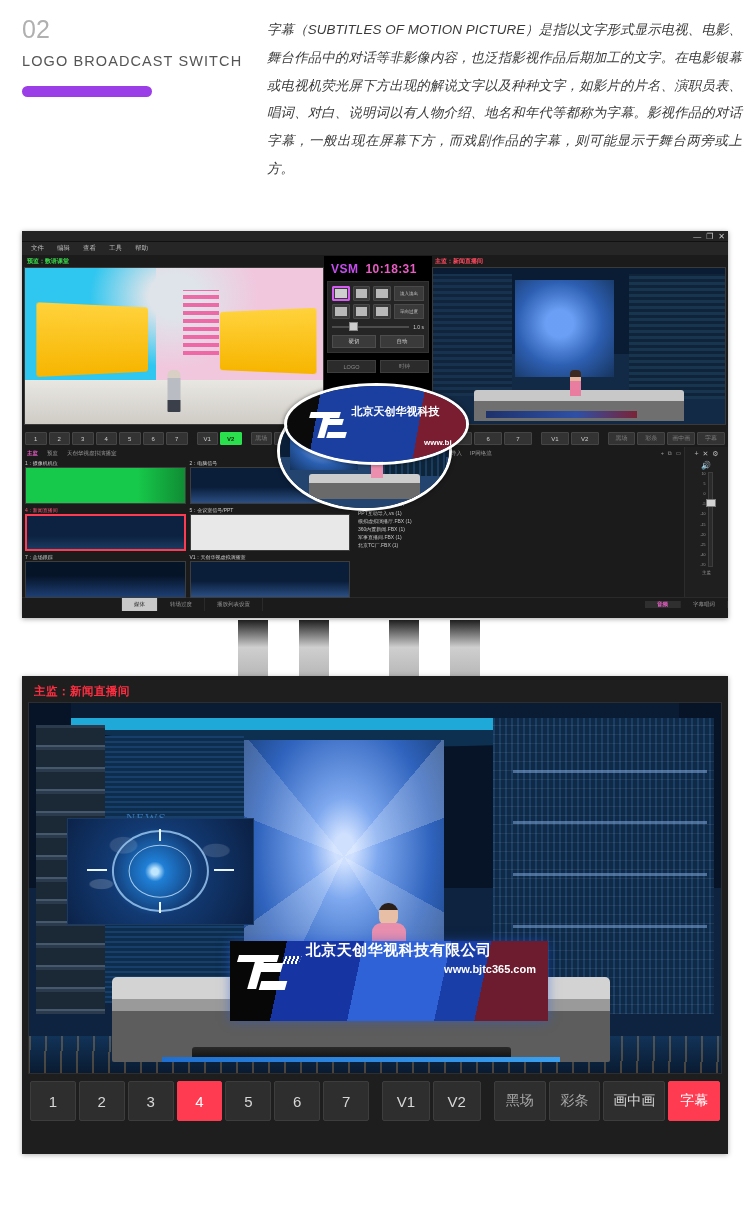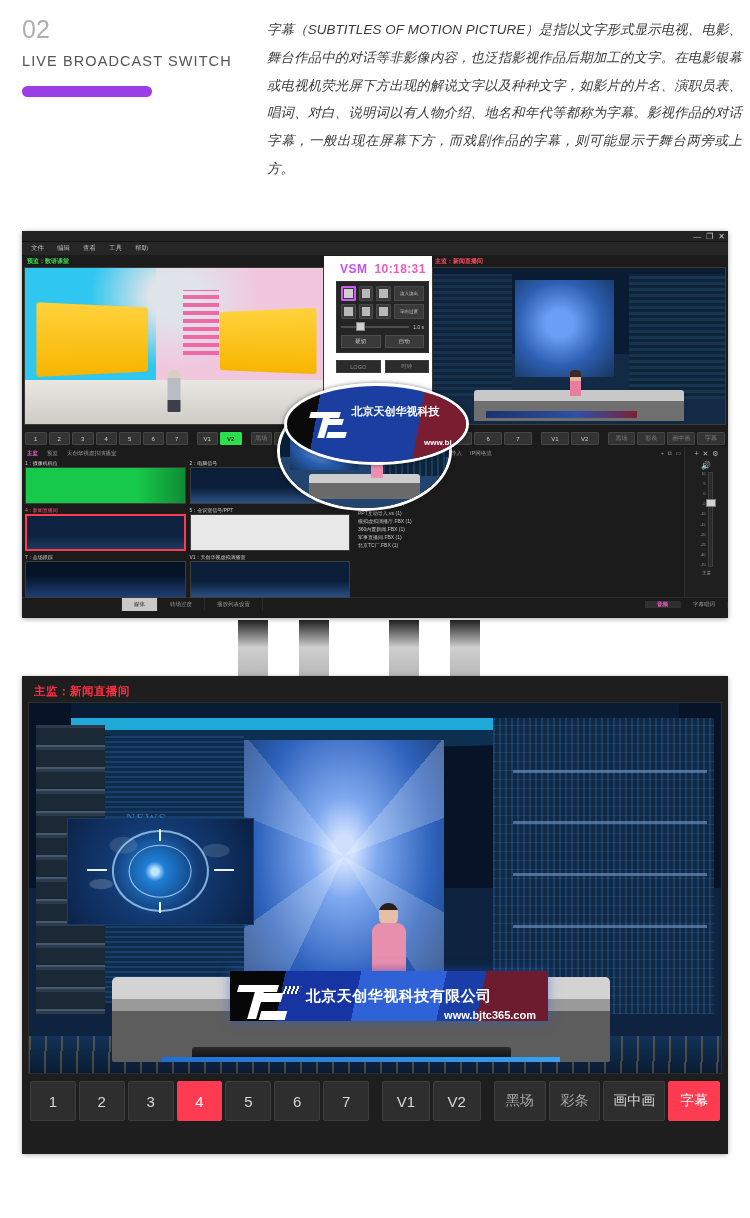--- a/index.html
+++ b/index.html
@@ -92,21 +92,21 @@
   .person-gray {
     position:absolute; left:50%; bottom:8%; transform:translateX(-50%);
     width:13px; height:42px;
     background: linear-gradient(180deg,#d9cfc4 0 20%, #b9bcc2 20% 72%, #3a3f4a 72% 100%);
     border-radius:5px 5px 1px 1px;
   }
   .pink-blocks { position:absolute; left:53%; top:14%; width:12%; height:42%;
     background: repeating-linear-gradient(0deg,#f0559a 0 4px, transparent 4px 8px); opacity:.85; }
 
   
-  .ctrl-col { width: 108px; background:#ffffff; padding: 3px 3px 0 12px; }
+  .ctrl-col { width: 108px; background:#000000; padding: 3px 3px 0 3px; }
   .vsm-row { display:flex; align-items:center; gap:7px; padding: 3px 0 5px 4px; }
   .vsm-logo { font-size:12px; font-weight:bold; color:#c74df0; letter-spacing:.5px;}
   .vsm-time { font-size:12px; font-weight:bold; color:#e85cc4; letter-spacing:.4px;}
   .ctrl-box { background:#252525; border:1px solid #333; padding:4px; }
   .tr-grid { display:flex; gap:3px; }
   .tr-left { display:grid; grid-template-columns: repeat(3,1fr); gap:3px; flex:1; }
   .tr-btn {
     height:15px; background:#3a3a3a; border:1px solid #4a4a4a; border-radius:1px;
     position:relative;
   }
@@ -374,23 +374,23 @@
   .desk-stripe {
     position:absolute; left:10%; bottom:0; width:80%; height:5px;
     background: linear-gradient(90deg,#1f6fd0,#3aa0ef);
   }
   .floor-curve {
     position:absolute; left:0; bottom:0; width:100%; height:10%;
     background: repeating-linear-gradient(92deg, rgba(255,180,90,.26) 0 2px, rgba(0,0,0,0) 2px 16px),
                 linear-gradient(180deg,#123358,#091b31);
   }
   .cg-banner {
-    position:absolute; left:29%; bottom:14%; width:46%; height:50px;
+    position:absolute; left:29%; bottom:14%; width:46%; height:80px;
     background: linear-gradient(102deg,#070707 0 17%, #1735a2 17% 40%, #2f62d6 40% 66%, #1a3ea8 66% 78%, #6d1b2e 78% 100%);
-    display:flex; align-items:flex-end; box-shadow:0 0 10px rgba(40,90,220,.5);
+    display:flex; align-items:flex-start; box-shadow:0 0 10px rgba(40,90,220,.5);
   }
   .cg-tc {
     width:72px; height:100%; position:relative; flex-shrink:0;
   }
   .cg-tc-t {
     position:absolute; left:8px; top:14px; width:40px; height:7px; background:#fff;
     transform: skewX(-16deg);
   }
   .cg-tc-stem {
     position:absolute; left:22px; top:14px; width:9px; height:34px; background:#fff;
@@ -431,21 +431,21 @@
   .bb.dim { color:#a9a9a9; }
 </style>
 </head>
 <body>
 
 <div class="header">
   <div class="head-left">
     <div class="head-title-row">
       <span class="head-num">02</span>
     </div>
-    <div class="head-en">LIVE BROADCAST SWITCH</div>
+    <div class="head-en">LOGO BROADCAST SWITCH</div>
     <div class="head-bar"></div>
   </div>
   <div class="head-right">
     <p class="head-para">字幕（SUBTITLES OF MOTION PICTURE）是指以文字形式显示电视、电影、舞台作品中的对话等非影像内容，也泛指影视作品后期加工的文字。在电影银幕或电视机荧光屏下方出现的解说文字以及种种文字，如影片的片名、演职员表、唱词、对白、说明词以有人物介绍、地名和年代等都称为字幕。影视作品的对话字幕，一般出现在屏幕下方，而戏剧作品的字幕，则可能显示于舞台两旁或上方。</p>
   </div>
 </div>
 
 <div class="sw-wrap">
 
   <div class="sw-titlebar">

